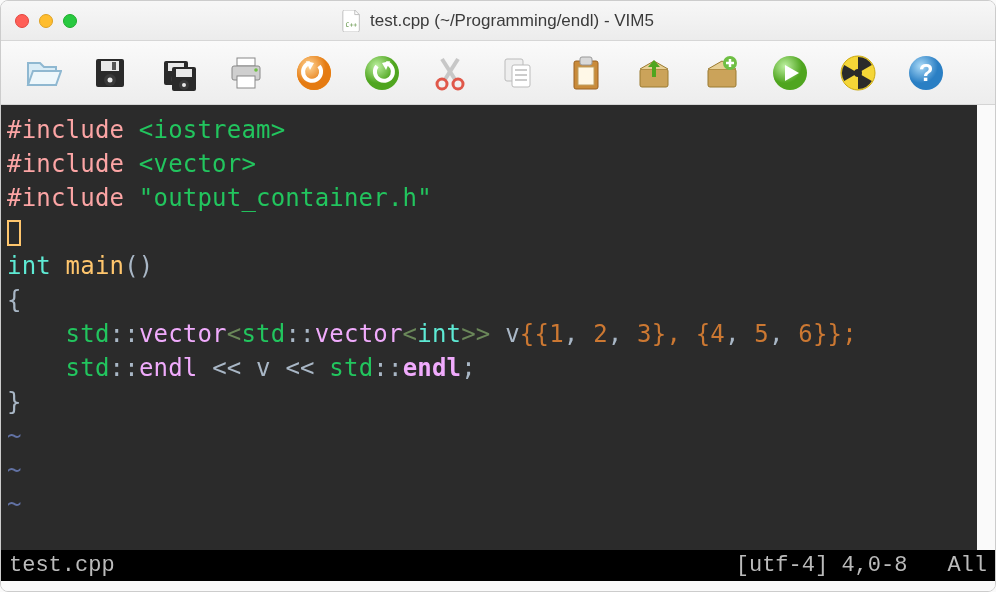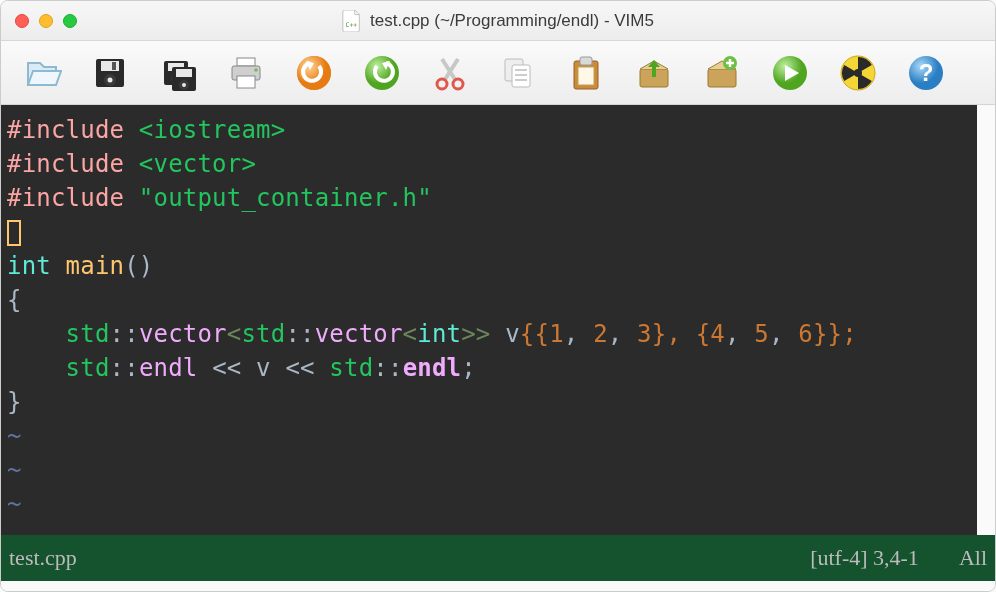--- a/index.html
+++ b/index.html
@@ -29,21 +29,21 @@
   .ns    { color:#22c55e; } 
   .ident { color:#f0abfc; } 
   .angle { color:#6a8759; } 
   .num   { color:#cc7832; } 
   .op    { color:#a9b7c6; }
   .punc  { color:#cc7832; }
   .var   { color:#a9b7c6; }
   .tilde { color:#6272a4; }
   .bold  { font-weight:bold; }
   .cursorblk { display:inline-block; width:14px; height:26px; border:2px solid #ffc66d; vertical-align:middle; }
-  .status { height:46px; background:#14532d; color:#bbbbbb; display:flex; align-items:center; font-family: Liberation Serif, serif; font-size:22px; padding:0 8px; justify-content:space-between; }
+  .status { height:31px; background:#000000; color:#bbbbbb; display:flex; align-items:center; font-family: Liberation Mono, monospace; font-size:22px; padding:0 8px; justify-content:space-between; }
   .status .right { display:flex; gap:40px; }
   .lightband { height:10px; background:#fafafa; }
 </style>
 </head>
 <body>
 
 <div class="window">
 
   <div class="titlebar">
     <div class="traffic">
@@ -221,19 +221,19 @@
       <div class="codeline tilde">~</div>
       <div class="codeline tilde">~</div>
       <div class="codeline tilde">~</div>
     </div>
     <div class="scrollbar"></div>
   </div>
 
   <div class="status">
     <span>test.cpp</span>
     <span class="right">
-      <span><span>[utf-4]</span> <span>3,4-1</span></span>
+      <span><span>[utf-4]</span> <span>4,0-8</span></span>
       <span>All</span>
     </span>
   </div>
   <div class="lightband"></div>
 
 </div>
 
 </body></html>

